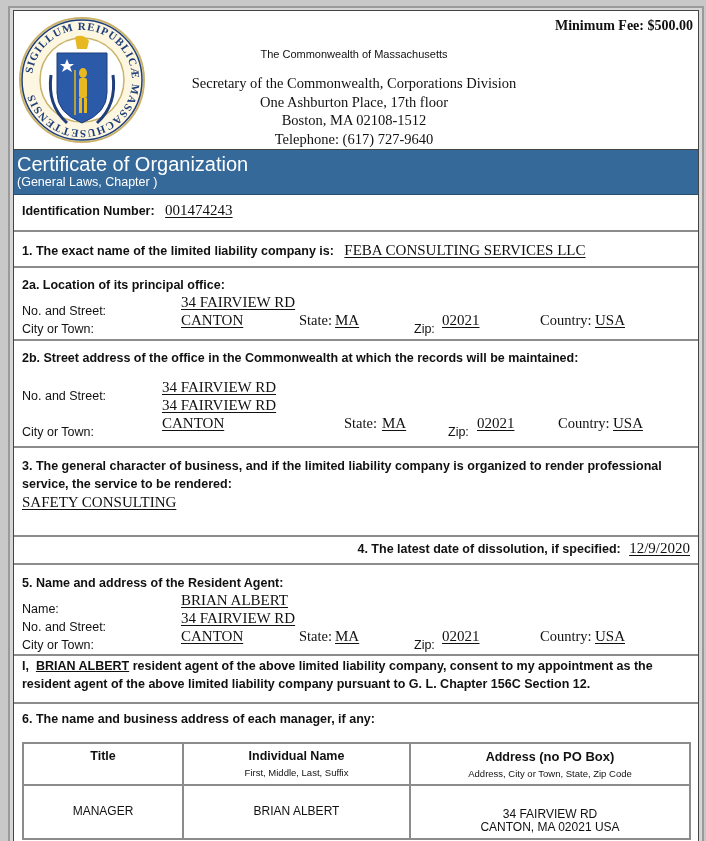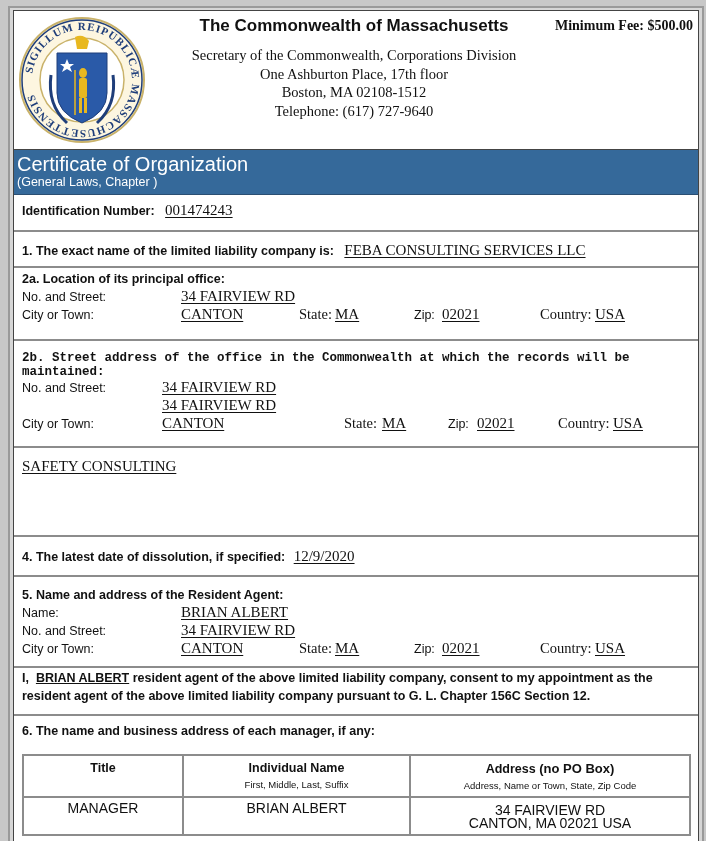--- a/index.html
+++ b/index.html
@@ -17,52 +17,52 @@
   .doc {
     position: absolute; left: 13px; top: 10px; width: 686px; height: 840px;
     background: #fff;
     border: 1px solid #444;
     box-sizing: border-box;
   }
   
   .hdr { position: relative; height: 138px; border-bottom: 1px solid #444; }
   .seal { position: absolute; left: 3px; top: 4px; width: 130px; height: 130px; }
   .hdr-center { position: absolute; left: 150px; width: 380px; top: 5px; text-align: center; }
-  .hdr-title { font-family: "Liberation Sans", sans-serif; font-weight: bold; font-size: 17px; line-height: 20px; }
+  .hdr-title { font-family: "Liberation Sans", sans-serif; font-weight: normal; font-size: 11px; line-height: 20px; margin-top: 28px; }
   .hdr-sub { font-family: "Liberation Serif", serif; font-size: 14.5px; line-height: 18.5px; margin-top: 10px; }
   .fee { position: absolute; right: 5px; top: 7px; font-family: "Liberation Serif", serif; font-weight: bold; font-size: 14px; }
   
   .banner {
     background: #35699a; color: #fff; height: 45px; border-bottom: 1px solid #2a4e72;
     padding: 4px 0 0 3px; box-sizing: border-box;
   }
   .banner-title { font-weight: normal; font-size: 20px; line-height: 20px; }
   .banner-sub { font-size: 12.5px; line-height: 17px; }
   
   .sec { border-bottom: 2px solid #8c8c8c; padding: 6px 8px 0 8px; box-sizing: border-box; position: relative; }
   .lbl { font-weight: bold; font-size: 12.5px; }
   .val { font-family: "Liberation Serif", serif; font-size: 15px; text-decoration: underline; text-underline-offset: 2px; }
   .row { position: relative; height: 18px; font-size: 12.5px; }
-  .row > span { position: absolute; top: 0; }
+  .row > span { position: absolute; top: 8px; }
   .row .val { top: -2px; }
   .small-lbl { font-family: "Liberation Serif", serif; font-size: 14.5px; }
   .para { font-weight: bold; font-size: 12.5px; line-height: 18px; }
   .consent-name { text-decoration: underline; }
   
   table.mgr {
     position: absolute; left: 8px; top: 38px; width: 669px;
     border-collapse: collapse; border: 2px solid #8c8c8c;
     font-size: 11px;
   }
   table.mgr td, table.mgr th { border: 2px solid #8c8c8c; text-align: center; vertical-align: top; padding: 0; }
   table.mgr th { font-weight: normal; height: 40px; border-radius: 8px; }
   .th-main { font-weight: bold; font-size: 12.5px; margin-top: 5px; display: block; }
   .th-sub { font-size: 9.5px; display: block; margin-top: 4px; }
   .th-note { font-weight: bold; font-size: 13px; }
-  table.mgr td { height: 34px; font-size: 14px; padding-top: 2px; }
+  table.mgr td { height: 34px; font-size: 12px; padding-top: 18px; }
   .addr-line { display: block; line-height: 13px; }
 </style>
 </head>
 <body>
 
 <div class="frame"></div>
 
 <div class="doc">
 
   <div class="hdr">
@@ -104,64 +104,65 @@
   <div class="sec" style="height:37px; padding-top:6px;">
     <span class="lbl">Identification Number:</span>
     <span class="val" style="margin-left:6px;">001474243</span>
   </div>
 
   <div class="sec" style="height:36px; padding-top:9px;">
     <span class="lbl">1. The exact name of the limited liability company is:</span>
     <span class="val" style="margin-left:6px;">FEBA CONSULTING SERVICES LLC</span>
   </div>
 
-  <div class="sec" style="height:73px; padding-top:4px;">
+  <div class="sec" style="height:73px; padding-top:10px;">
     <div class="lbl" style="height:18px;">2a. Location of its principal office:</div>
     <div class="row">
       <span style="left:0">No. and Street:</span>
       <span class="val" style="left:159px">34 FAIRVIEW RD</span>
     </div>
     <div class="row">
       <span style="left:0">City or Town:</span>
       <span class="val" style="left:159px">CANTON</span>
       <span class="small-lbl" style="left:277px; top:-2px;">State:</span>
       <span class="val" style="left:313px">MA</span>
       <span style="left:392px">Zip:</span>
       <span class="val" style="left:420px">02021</span>
       <span class="small-lbl" style="left:518px; top:-2px;">Country:</span>
       <span class="val" style="left:573px">USA</span>
     </div>
   </div>
 
   <div class="sec" style="height:107px; padding-top:10px;">
-    <div class="lbl" style="height:30px;font-family:Liberation Mono, monospace;">2b. Street address of the office in the Commonwealth at which the records will be maintained:</div>
+    <div class="lbl" style="height:30px;">2b. Street address of the office in the Commonwealth at which the records will be maintained:</div>
     <div class="row">
       <span style="left:0">No. and Street:</span>
       <span class="val" style="left:140px">34 FAIRVIEW RD</span>
     </div>
     <div class="row">
       <span class="val" style="left:140px">34 FAIRVIEW RD</span>
     </div>
     <div class="row">
       <span style="left:0">City or Town:</span>
       <span class="val" style="left:140px">CANTON</span>
       <span class="small-lbl" style="left:322px; top:-2px;">State:</span>
       <span class="val" style="left:360px">MA</span>
       <span style="left:426px">Zip:</span>
       <span class="val" style="left:455px">02021</span>
       <span class="small-lbl" style="left:536px; top:-2px;">Country:</span>
       <span class="val" style="left:591px">USA</span>
     </div>
   </div>
 
   <div class="sec" style="height:89px; padding-top:9px;">
+    <div class="para">3. The general character of business, and if the limited liability company is organized to render professional service, the service to be rendered:</div>
     <div class="val" style="display:inline-block; margin-top:-2px;">SAFETY CONSULTING</div>
   </div>
 
-  <div class="sec" style="height:40px; padding-top:10px;">
+  <div class="sec" style="height:28px; padding-top:2px;text-align:right;">
     <span class="lbl">4. The latest date of dissolution, if specified:</span>
     <span class="val" style="margin-left:4px;">12/9/2020</span>
   </div>
 
   <div class="sec" style="height:91px; padding-top:11px;">
     <div class="lbl" style="height:18px;">5. Name and address of the Resident Agent:</div>
     <div class="row">
       <span style="left:0">Name:</span>
       <span class="val" style="left:159px">BRIAN ALBERT</span>
     </div>
@@ -201,21 +202,21 @@
           <tr>
         <th>
           <span class="th-main">Title</span>
         </th>
         <th>
           <span class="th-main">Individual Name</span>
           <span class="th-sub">First, Middle, Last, Suffix</span>
         </th>
         <th>
           <span class="th-main"><span>Address</span> <span class="th-note">(no PO Box)</span></span>
-          <span class="th-sub">Address, Name or Town, State, Zip Code</span>
+          <span class="th-sub">Address, City or Town, State, Zip Code</span>
         </th>
       </tr>
       <tr>
         <td>MANAGER</td>
         <td>BRIAN ALBERT</td>
         <td>
           <span class="addr-line" style="margin-top:4px;">34 FAIRVIEW RD</span>
           <span class="addr-line">CANTON, MA 02021 USA</span>
         </td>
       </tr>

